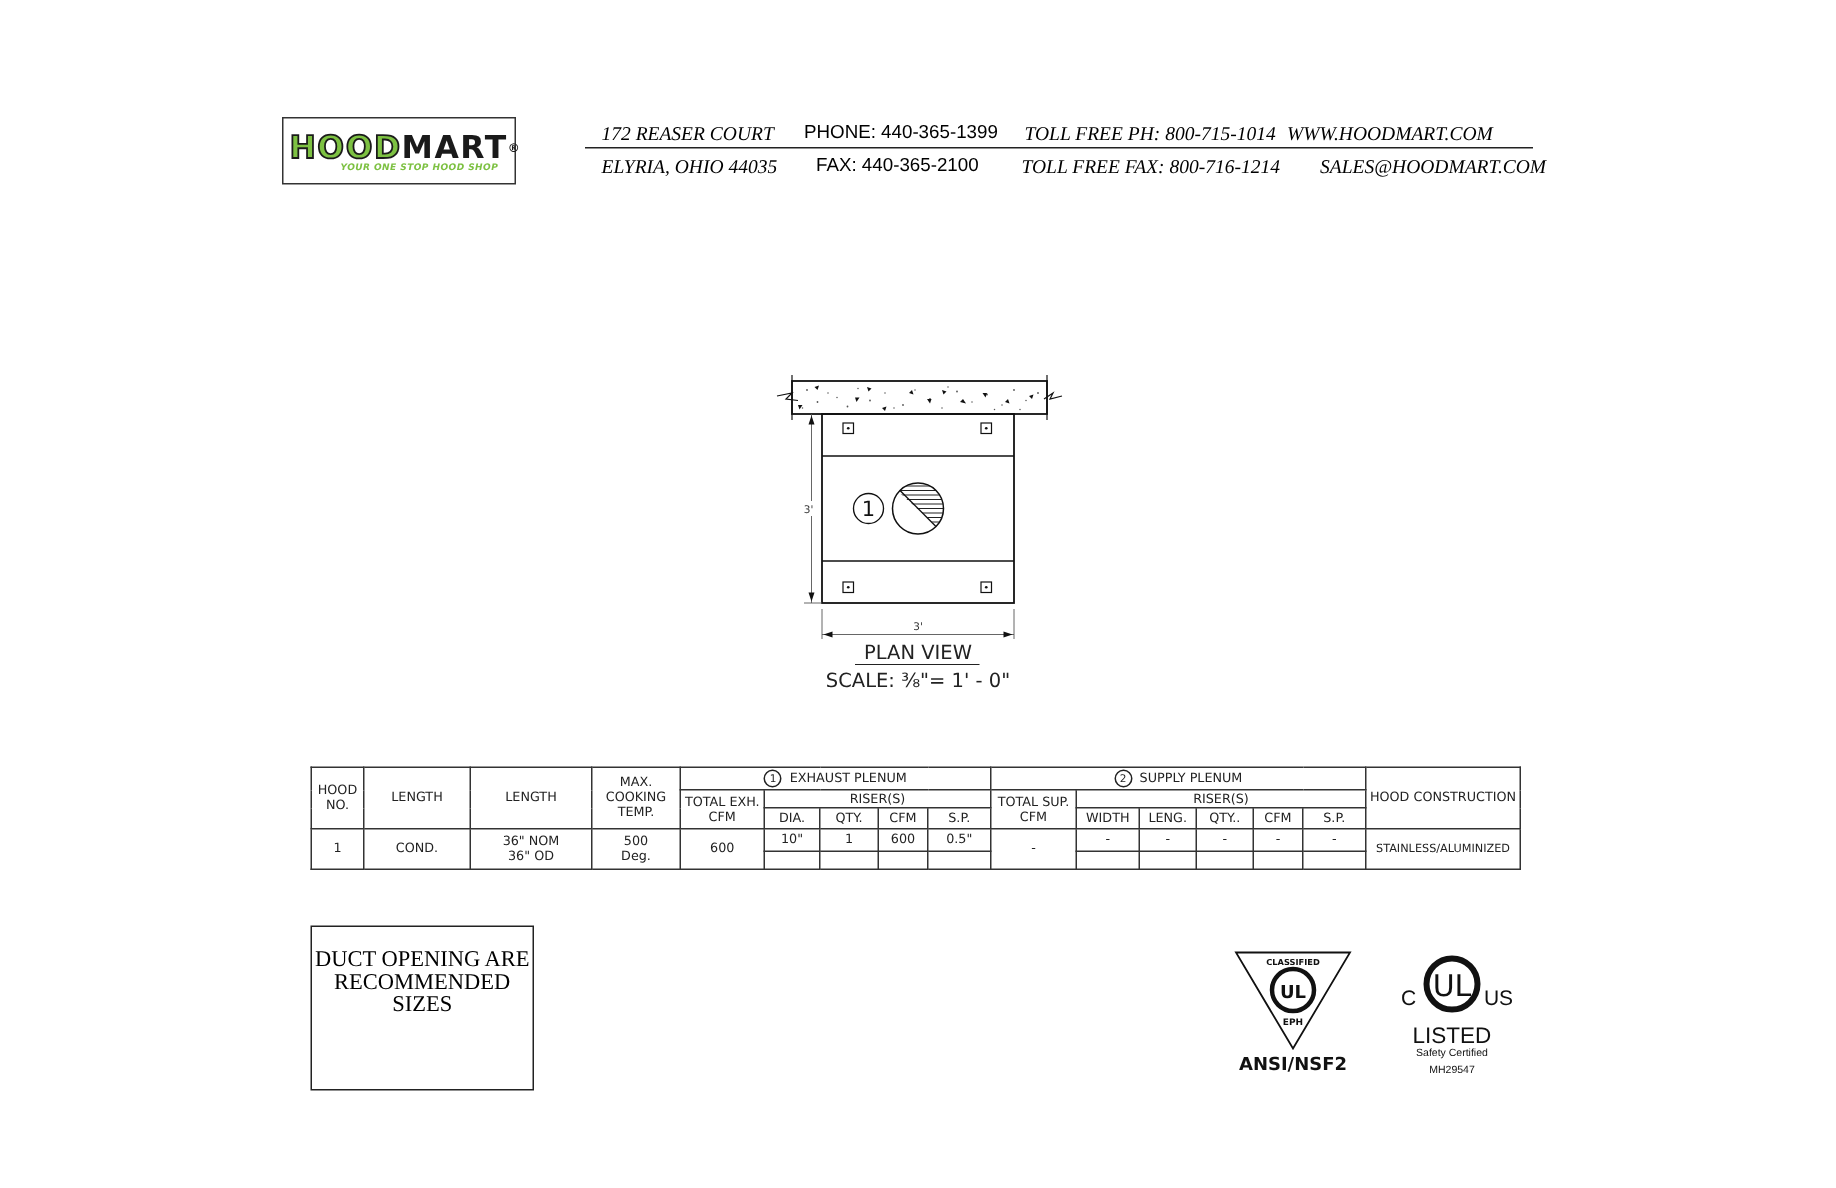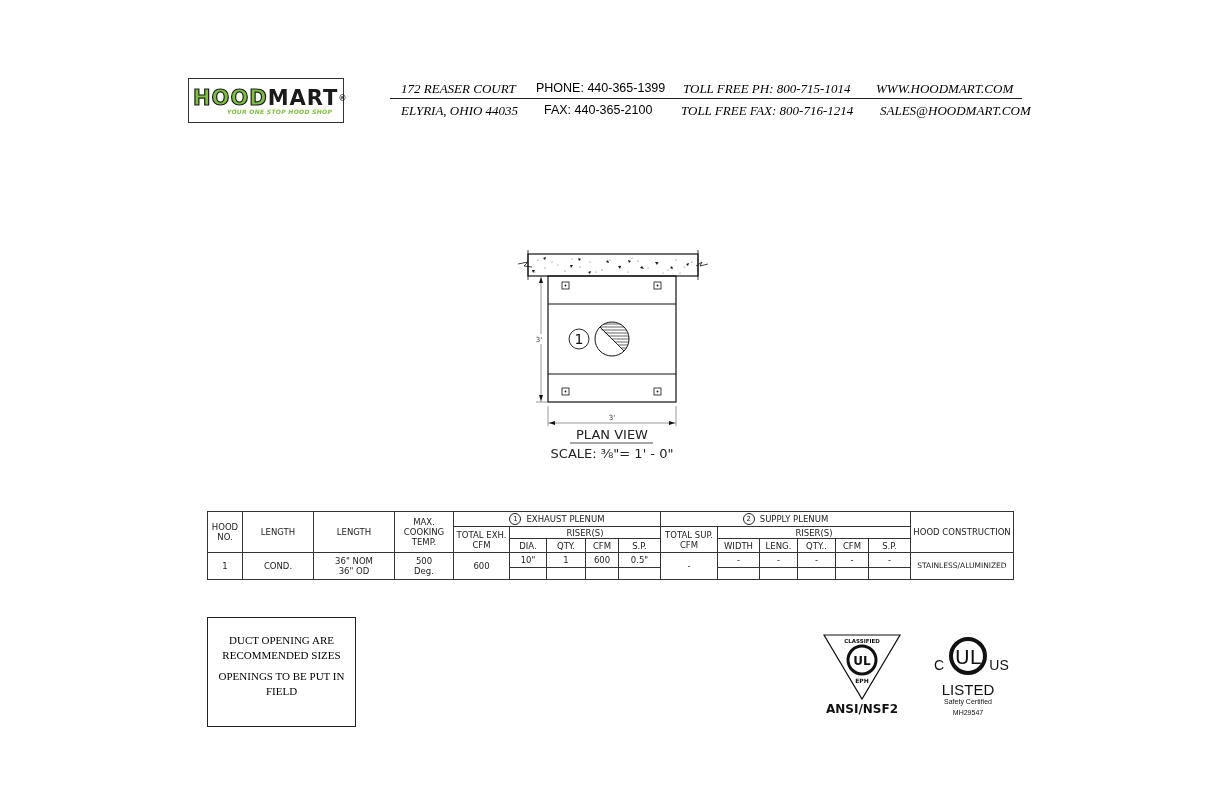--- a/index.html
+++ b/index.html
@@ -21,39 +21,39 @@
   
   .draw-svg { left: 510px; top: 240px; }
 
   
   table.sched { position: absolute; left: 207px; top: 511px; border-collapse: collapse; font-family: "DejaVu Sans", sans-serif; font-size: 8.5px; color: #222; border: 1.5px solid #222; }
   table.sched td { border: 1px solid #333; text-align: center; padding: 0; line-height: 10px; font-weight: normal; }
   .tiny { font-size: 7.5px; }
   .circ-num { display: inline-block; width: 10px; height: 10px; border: 1px solid #222; border-radius: 50%; font-size: 7px; line-height: 10px; text-align: center; margin-right: 5px; vertical-align: middle; }
 
   
-  .note-box { left: 207px; top: 617px; width: 149px; height: 110px; border: 1px solid #222; box-sizing: border-box; font-family: "Liberation Serif", serif; font-size: 11px; text-align: center; line-height: 15px; padding-top: 15px; }
+  .note-box { left: 207px; top: 617px; width: 149px; height: 110px; border: 1px solid #222; box-sizing: border-box; font-family: "Liberation Serif", serif; font-size: 15px; text-align: center; line-height: 15px; padding-top: 15px; }
   .note-box p { margin: 0 0 6px 0; }
 
   
   .cert1 { left: 822px; top: 633px; width: 80px; height: 85px; }
   .cert2 { left: 930px; top: 630px; width: 80px; height: 90px; }
 </style>
 </head>
 <body>
 
 <div class="abs logo-box">
   <div class="logo-main"><span class="logo-hood">HOOD</span><span class="logo-mart">MART</span><span class="logo-reg">®</span></div>
   <div class="logo-tag">YOUR ONE STOP HOOD SHOP</div>
 </div>
 
 <div class="abs hdr-text" style="left:401px; top:81px;">172 REASER COURT</div>
 <div class="abs hdr-sans" style="left:536px; top:81px;">PHONE: 440-365-1399</div>
 <div class="abs hdr-text" style="left:683px; top:81px;">TOLL FREE PH: 800-715-1014</div>
-<div class="abs hdr-text" style="left:876px; top:81px;">WWW.HOODMART.COM</div>
+<div class="abs hdr-text" style="left:858px; top:81px;">WWW.HOODMART.COM</div>
 
 <div class="abs hdr-rule"></div>
 
 <div class="abs hdr-text" style="left:401px; top:103px;">ELYRIA, OHIO 44035</div>
 <div class="abs hdr-sans" style="left:544px; top:103px;">FAX: 440-365-2100</div>
 <div class="abs hdr-text" style="left:681px; top:103px;">TOLL FREE FAX: 800-716-1214</div>
 <div class="abs hdr-text" style="left:870px; top:103px;margin-left:10px;">SALES@HOODMART.COM</div>
 
 <svg class="abs draw-svg" width="200" height="230" viewBox="0 0 200 230">
   <g>
@@ -253,21 +253,20 @@
         <td></td>
         <td></td>
         <td></td>
         <td></td>
   </tr>
 </tbody>
   </table>
 
 <div class="abs note-box">
   <p>DUCT OPENING ARE RECOMMENDED SIZES</p>
-  <p>OPENINGS TO BE PUT IN FIELD</p>
 </div>
 
 <svg class="abs cert1" viewBox="0 0 80 85">
   <polygon points="2,2 78,2 40,66" fill="#fff" stroke="#111" stroke-width="1.2"></polygon>
   <circle cx="40" cy="27" r="14" fill="none" stroke="#111" stroke-width="3"></circle>
   <text x="40" y="32" font-family="DejaVu Sans, sans-serif" font-weight="bold" font-size="12" text-anchor="middle" fill="#111">UL</text>
   <text x="40" y="10" font-family="DejaVu Sans, sans-serif" font-weight="bold" font-size="5.5" text-anchor="middle" fill="#111">CLASSIFIED</text>
   <text x="40" y="50" font-family="DejaVu Sans, sans-serif" font-weight="bold" font-size="6" text-anchor="middle" fill="#111">EPH</text>
   <text x="40" y="80" font-family="DejaVu Sans, sans-serif" font-weight="bold" font-size="12" text-anchor="middle" fill="#111">ANSI/NSF2</text>
 </svg>

